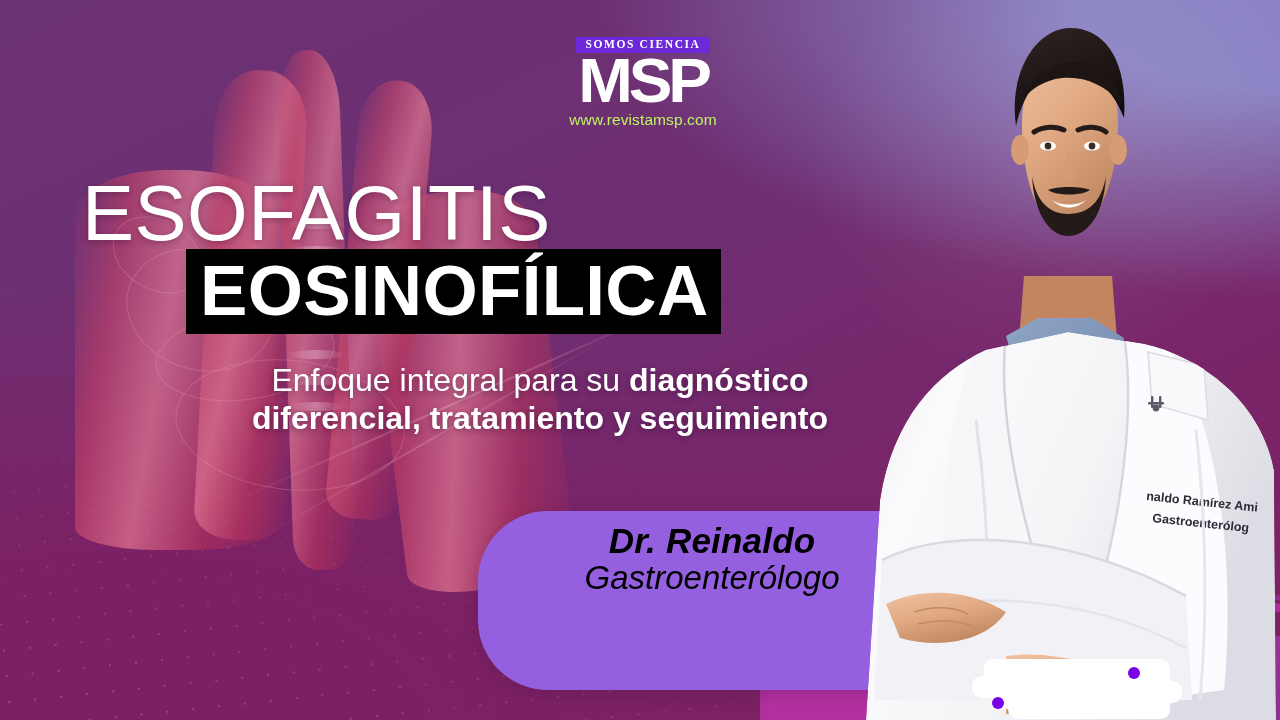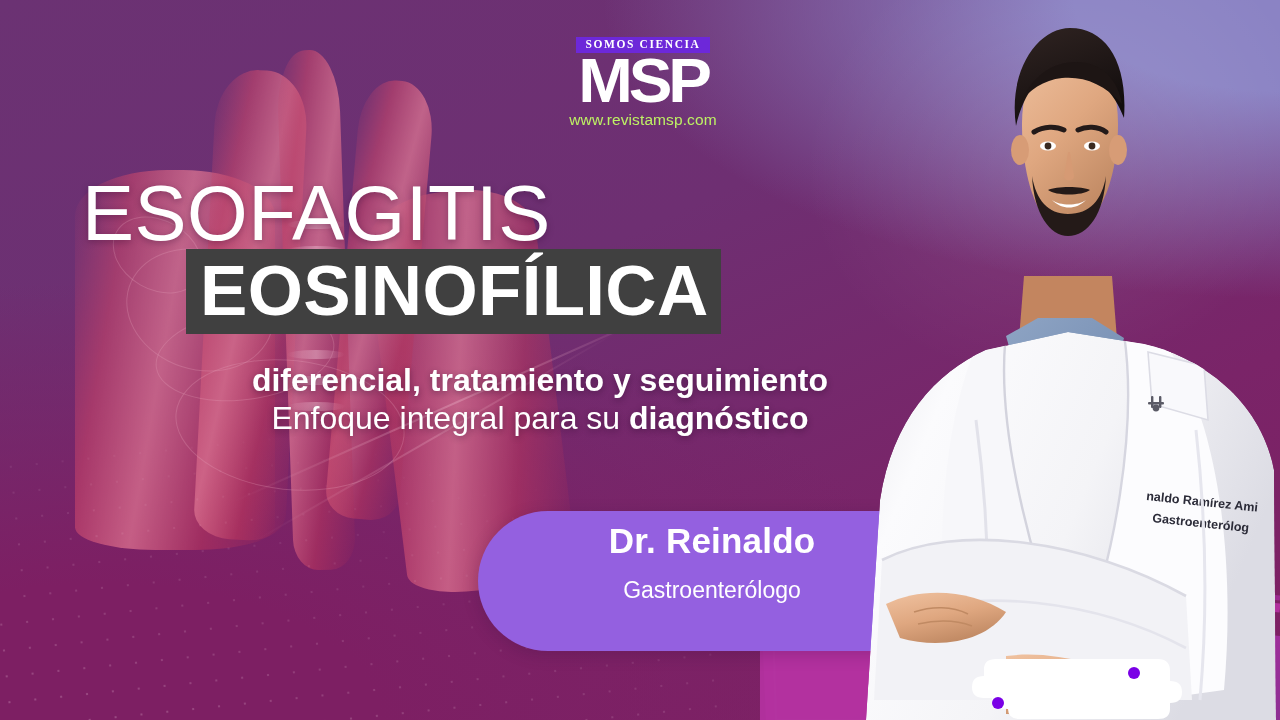--- a/index.html
+++ b/index.html
@@ -125,56 +125,57 @@
 
   
   #headline { position:absolute; left:82px; top:176px; width:830px; }
   .line1 {
     font-size:78px; font-weight:400; color:#fff;
     letter-spacing:.5px; line-height:.96;
     text-shadow:0 2px 7px rgba(45,10,45,.35);
   }
   .line2-wrap {
     display:inline-block;
-    background:#404040;
+    background:#000000;
     padding:6px 12px 8px 14px;
     margin-left:104px; margin-top:-2px;
   }
   .line2 {
     font-size:71px; font-weight:700; color:#fff;
     letter-spacing:.3px; line-height:1.0;
     white-space:nowrap;
   }
   #subtitle {
     position:absolute; left:190px; top:362px; width:700px;
     text-align:center; color:#fff;
     font-size:32px; line-height:1.18;
     text-shadow:0 2px 6px rgba(45,10,45,.45);
   }
   #subtitle .sub-line { display:block; white-space:nowrap; }
   #subtitle b { font-weight:700; }
 
   
   #speaker-badge {
     position:absolute; left:478px; top:511px;
-    width:420px; height:140px;
+    width:420px; height:179px;
     background:#9460e0;
     border-radius:70px 14px 14px 70px;
-    color:#ffffff;
+    color:#000000;
     padding:11px 18px 0 66px;
     text-align:center;
     box-shadow:0 4px 16px rgba(50,14,60,.22);
+    font-style:italic;
   }
   .sp-name {
     font-size:35px; font-weight:700; line-height:1.06;
     letter-spacing:.2px; white-space:nowrap;
   }
   .sp-role {
-    font-size:23px; font-weight:400; line-height:1.1;
-    margin-top:19px; white-space:nowrap;
+    font-size:33px; font-weight:400; line-height:1.1;
+    margin-top:1px; white-space:nowrap;
   }
 
   
   #bottom-shapes { position:absolute; right:0; bottom:0; width:560px; height:170px; }
 
   
   #doctor {
     position:absolute; right:-6px; bottom:0;
     width:430px; height:720px;
   }
@@ -236,22 +237,22 @@
   </div>
 
   <div id="headline">
     <div class="line1">ESOFAGITIS</div>
     <div class="line2-wrap">
       <div class="line2">EOSINOFÍLICA</div>
     </div>
   </div>
 
   <div id="subtitle">
+    <span class="sub-line"><span>Enfoque integral para su </span><b>diagnóstico</b></span>
     <span class="sub-line"><b>diferencial, tratamiento y seguimiento</b></span>
-    <span class="sub-line"><span>Enfoque integral para su </span><b>diagnóstico</b></span>
   </div>
 
   <svg id="bottom-shapes" viewBox="0 0 560 170" preserveAspectRatio="none">
     <defs>
       <linearGradient id="gMag" x1="0" y1="0" x2="1" y2="1">
         <stop offset="0" stop-color="#b52fa6"></stop>
         <stop offset="0.55" stop-color="#a62f9e"></stop>
         <stop offset="1" stop-color="#8e2f93"></stop>
       </linearGradient>
       <linearGradient id="gViolet" x1="0" y1="0" x2="1" y2="0">

